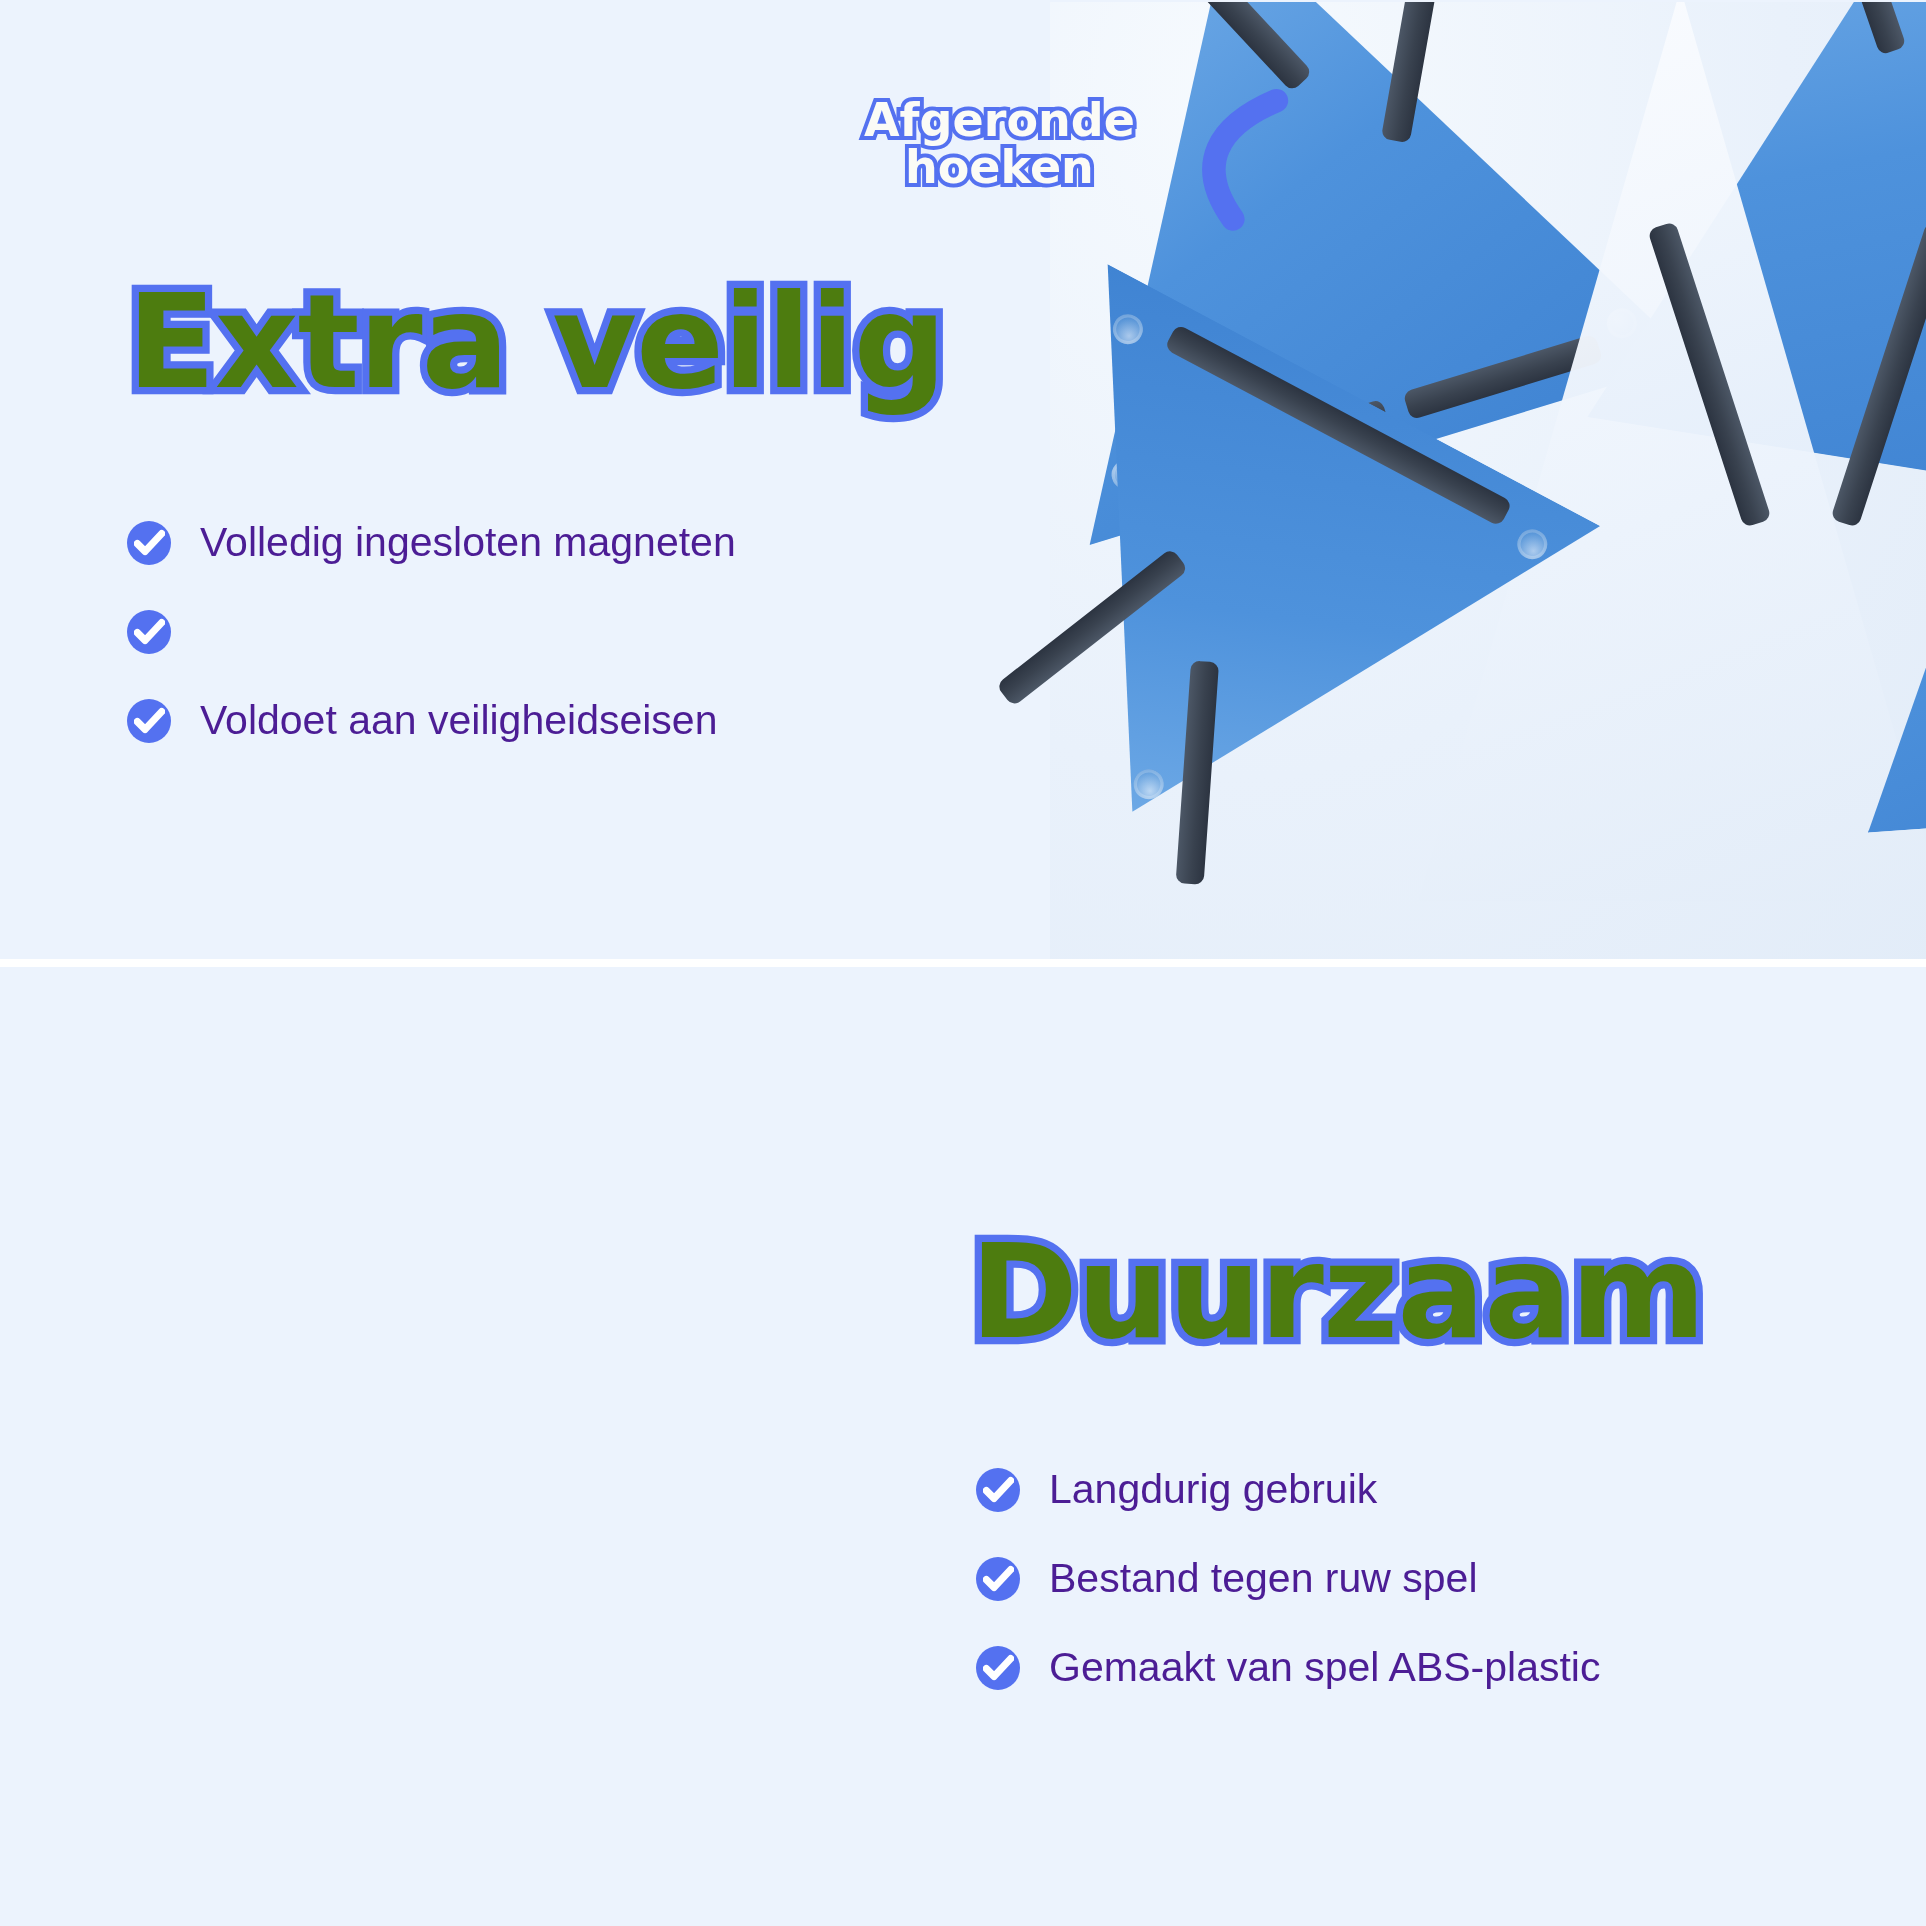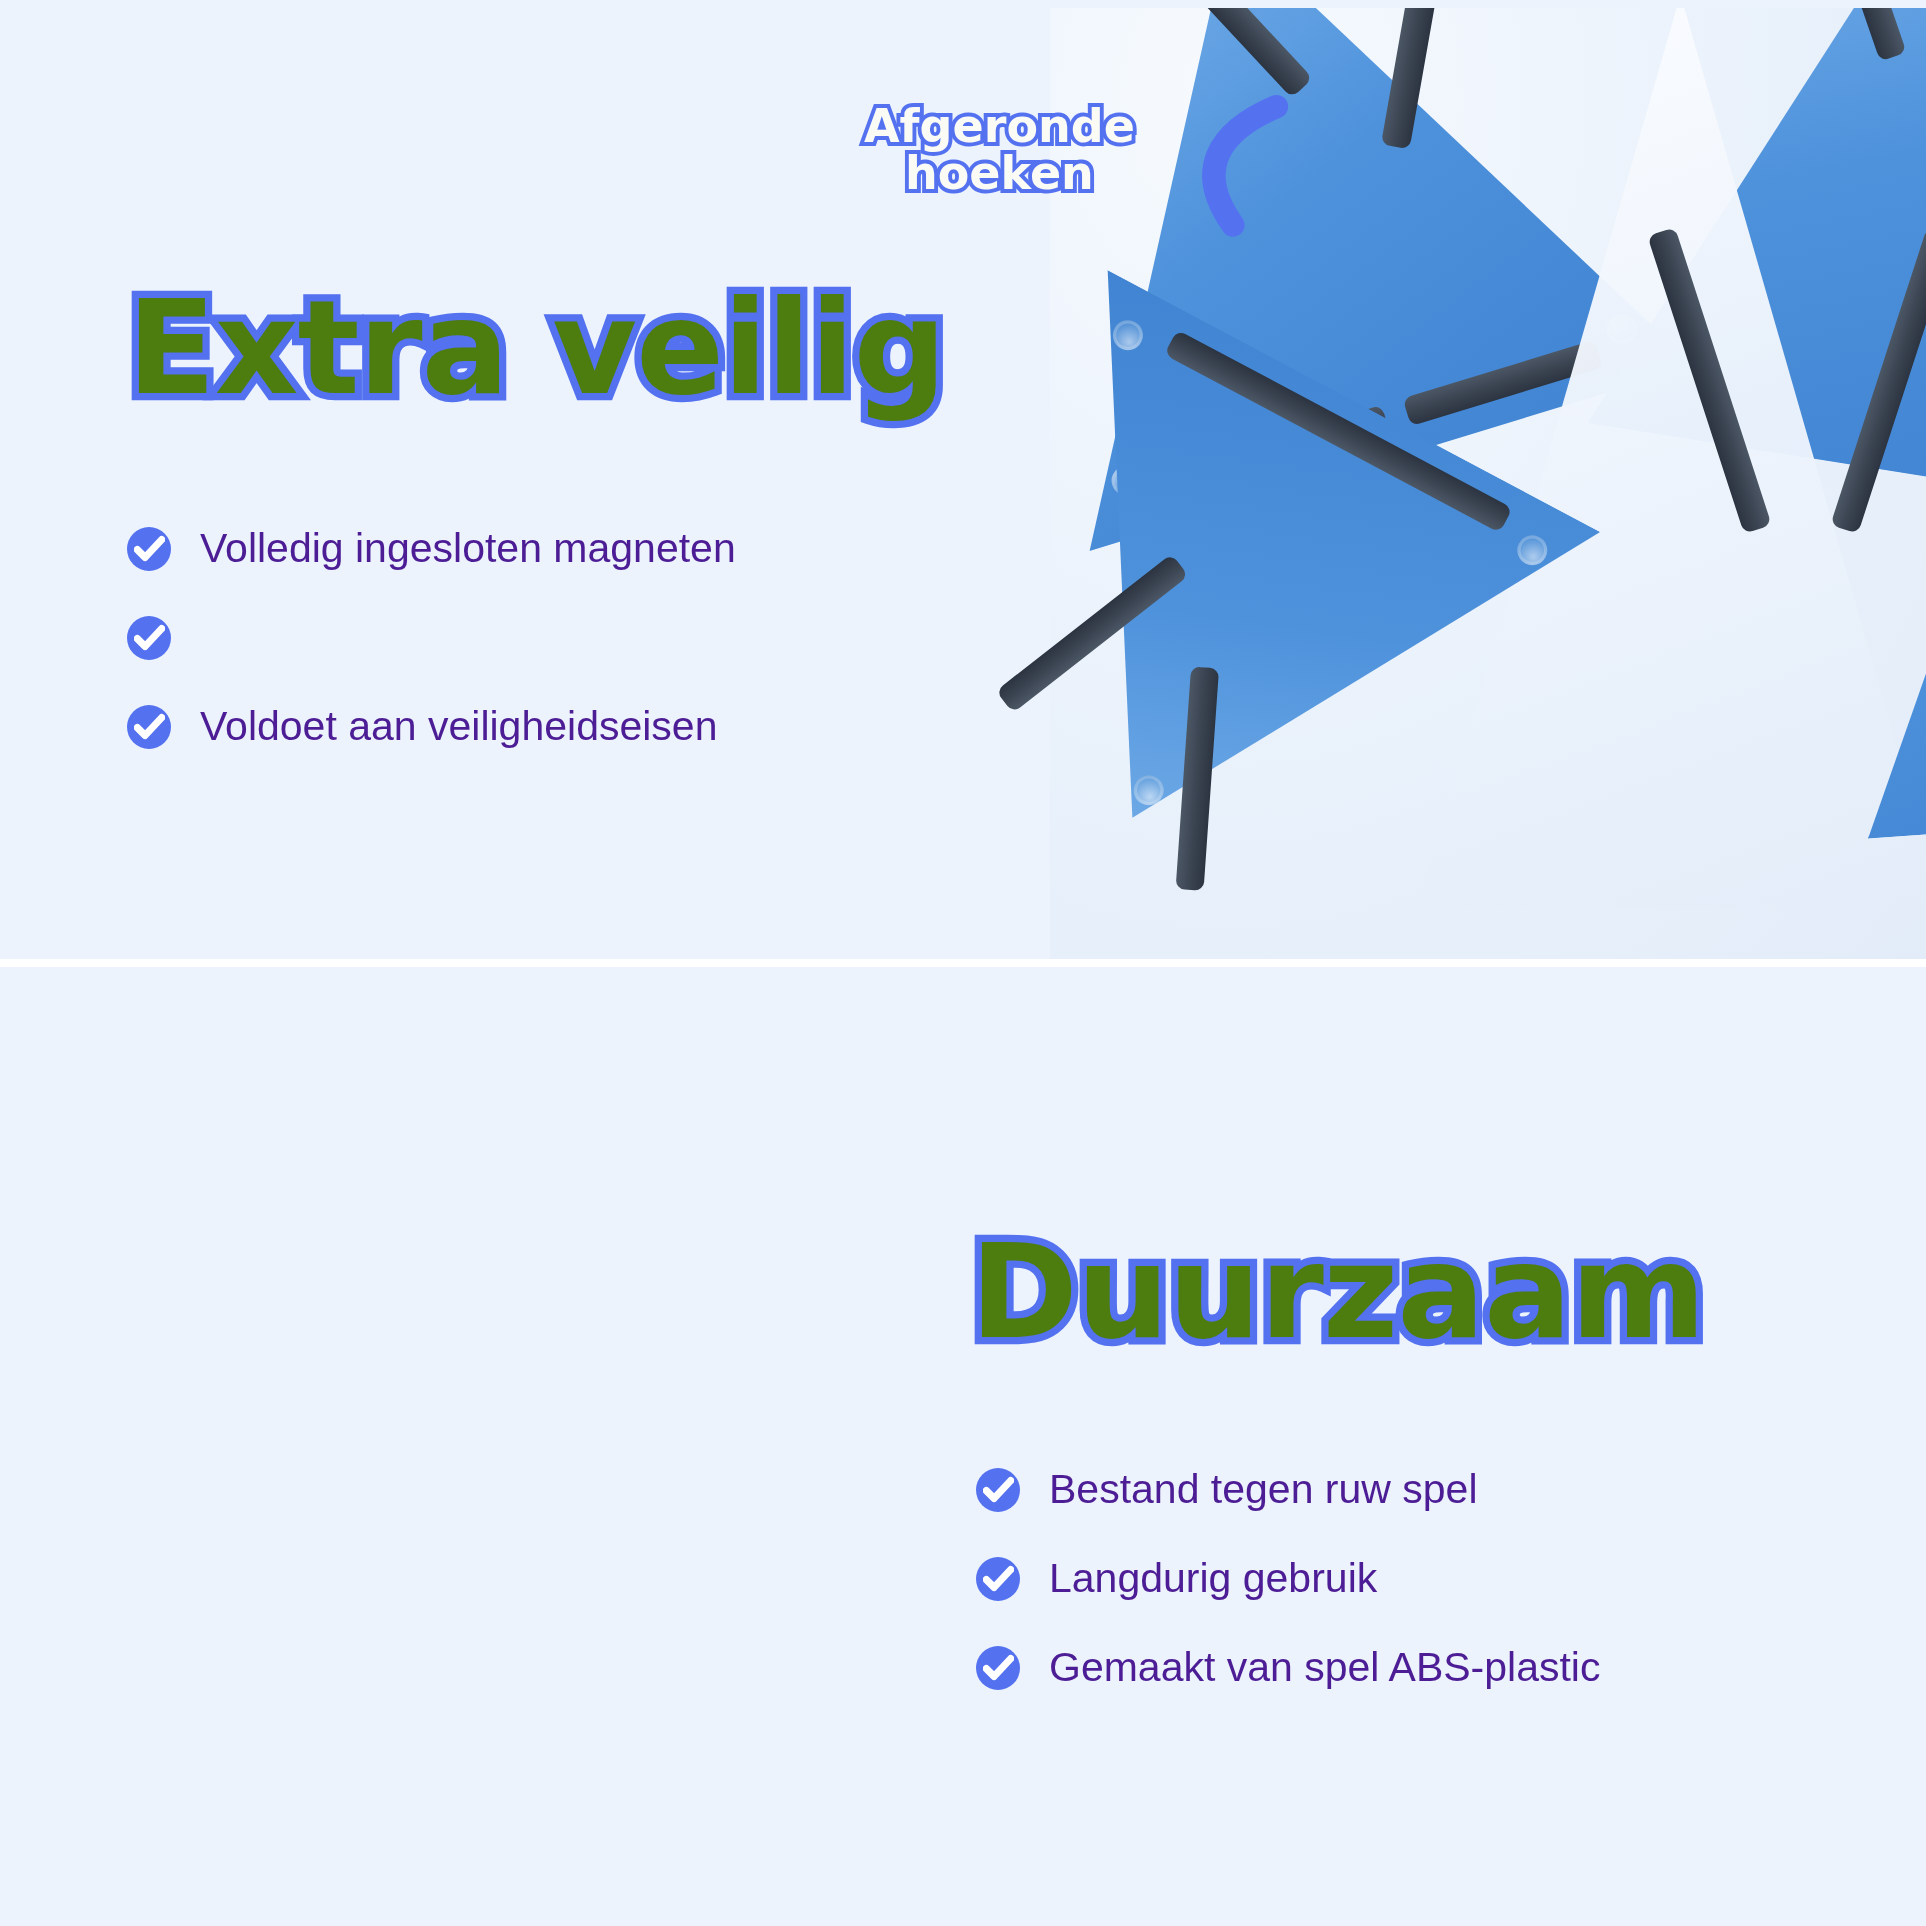--- a/index.html
+++ b/index.html
@@ -14,21 +14,21 @@
     background: #ecf3fd;
   }
 
   
   .panel {
     position: absolute;
     left: 0; width: 1926px;
     overflow: hidden;
     background: #ecf3fd;
   }
-  #panel-top    { top: 8px;    height: 959px; }
+  #panel-top    { top: 2px;    height: 959px; }
   #panel-bottom { top: 967px; height: 959px; }
   #panel-divider {
     position: absolute;
     left: 0; top: 959px;
     width: 1926px; height: 7.8px;
     background: #ffffff;
   }
 
   
   .headline {
@@ -216,29 +216,29 @@
 
     <div class="headline" id="headline-bottom" style="top:260px;">Duurzaam</div>
 
     <div class="bullets" id="bullets-bottom" style="top:478px;">
       <div class="bullet-row">
         <span class="check-icon">
           <svg width="31" height="29" viewBox="0 0 56 52">
               <path d="M6 28 L20 42 L50 10" fill="none" stroke="#ffffff" stroke-width="13" stroke-linecap="round" stroke-linejoin="round"></path>
             </svg>
         </span>
+        <span class="bullet-text">Langdurig gebruik</span>
+      </div>
+      <div class="bullet-row">
+        <span class="check-icon">
+          <svg width="31" height="29" viewBox="0 0 56 52">
+              <path d="M6 28 L20 42 L50 10" fill="none" stroke="#ffffff" stroke-width="13" stroke-linecap="round" stroke-linejoin="round"></path>
+            </svg>
+        </span>
         <span class="bullet-text">Bestand tegen ruw spel</span>
-      </div>
-      <div class="bullet-row">
-        <span class="check-icon">
-          <svg width="31" height="29" viewBox="0 0 56 52">
-              <path d="M6 28 L20 42 L50 10" fill="none" stroke="#ffffff" stroke-width="13" stroke-linecap="round" stroke-linejoin="round"></path>
-            </svg>
-        </span>
-        <span class="bullet-text">Langdurig gebruik</span>
       </div>
       <div class="bullet-row">
         <span class="check-icon">
           <svg width="31" height="29" viewBox="0 0 56 52">
               <path d="M6 28 L20 42 L50 10" fill="none" stroke="#ffffff" stroke-width="13" stroke-linecap="round" stroke-linejoin="round"></path>
             </svg>
         </span>
         <span class="bullet-text">Gemaakt van spel ABS-plastic</span>
       </div>
     </div>

